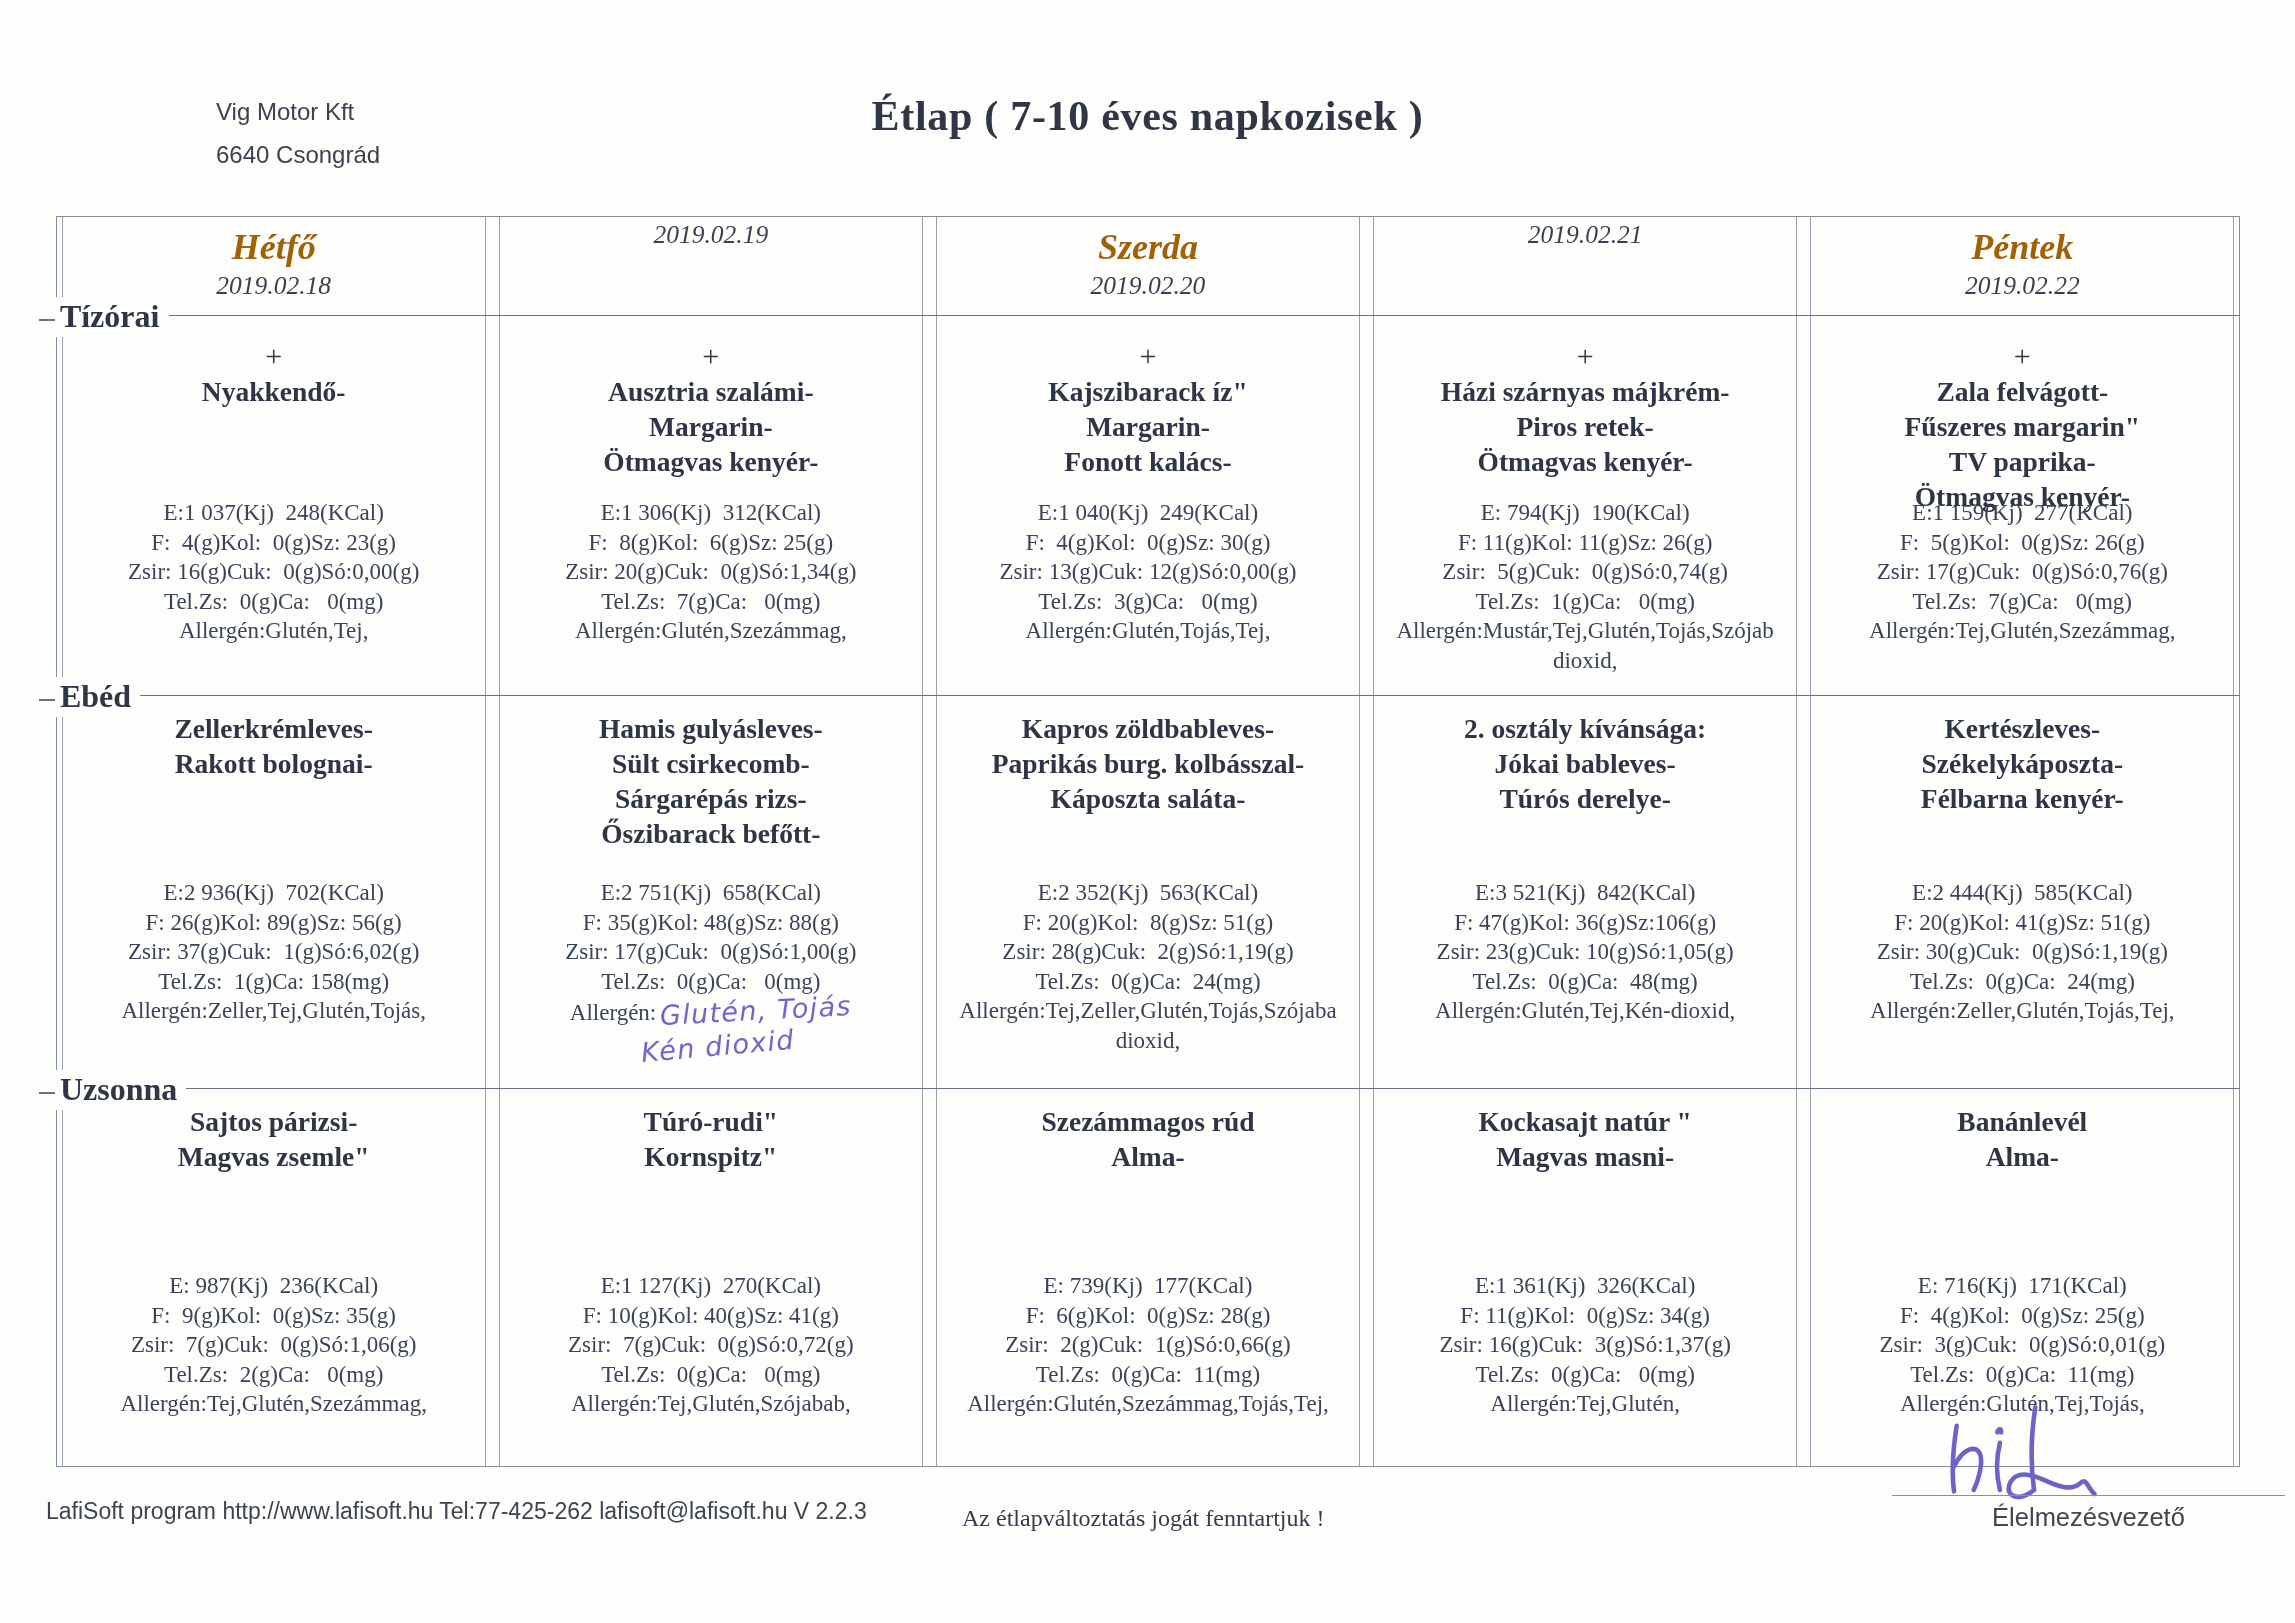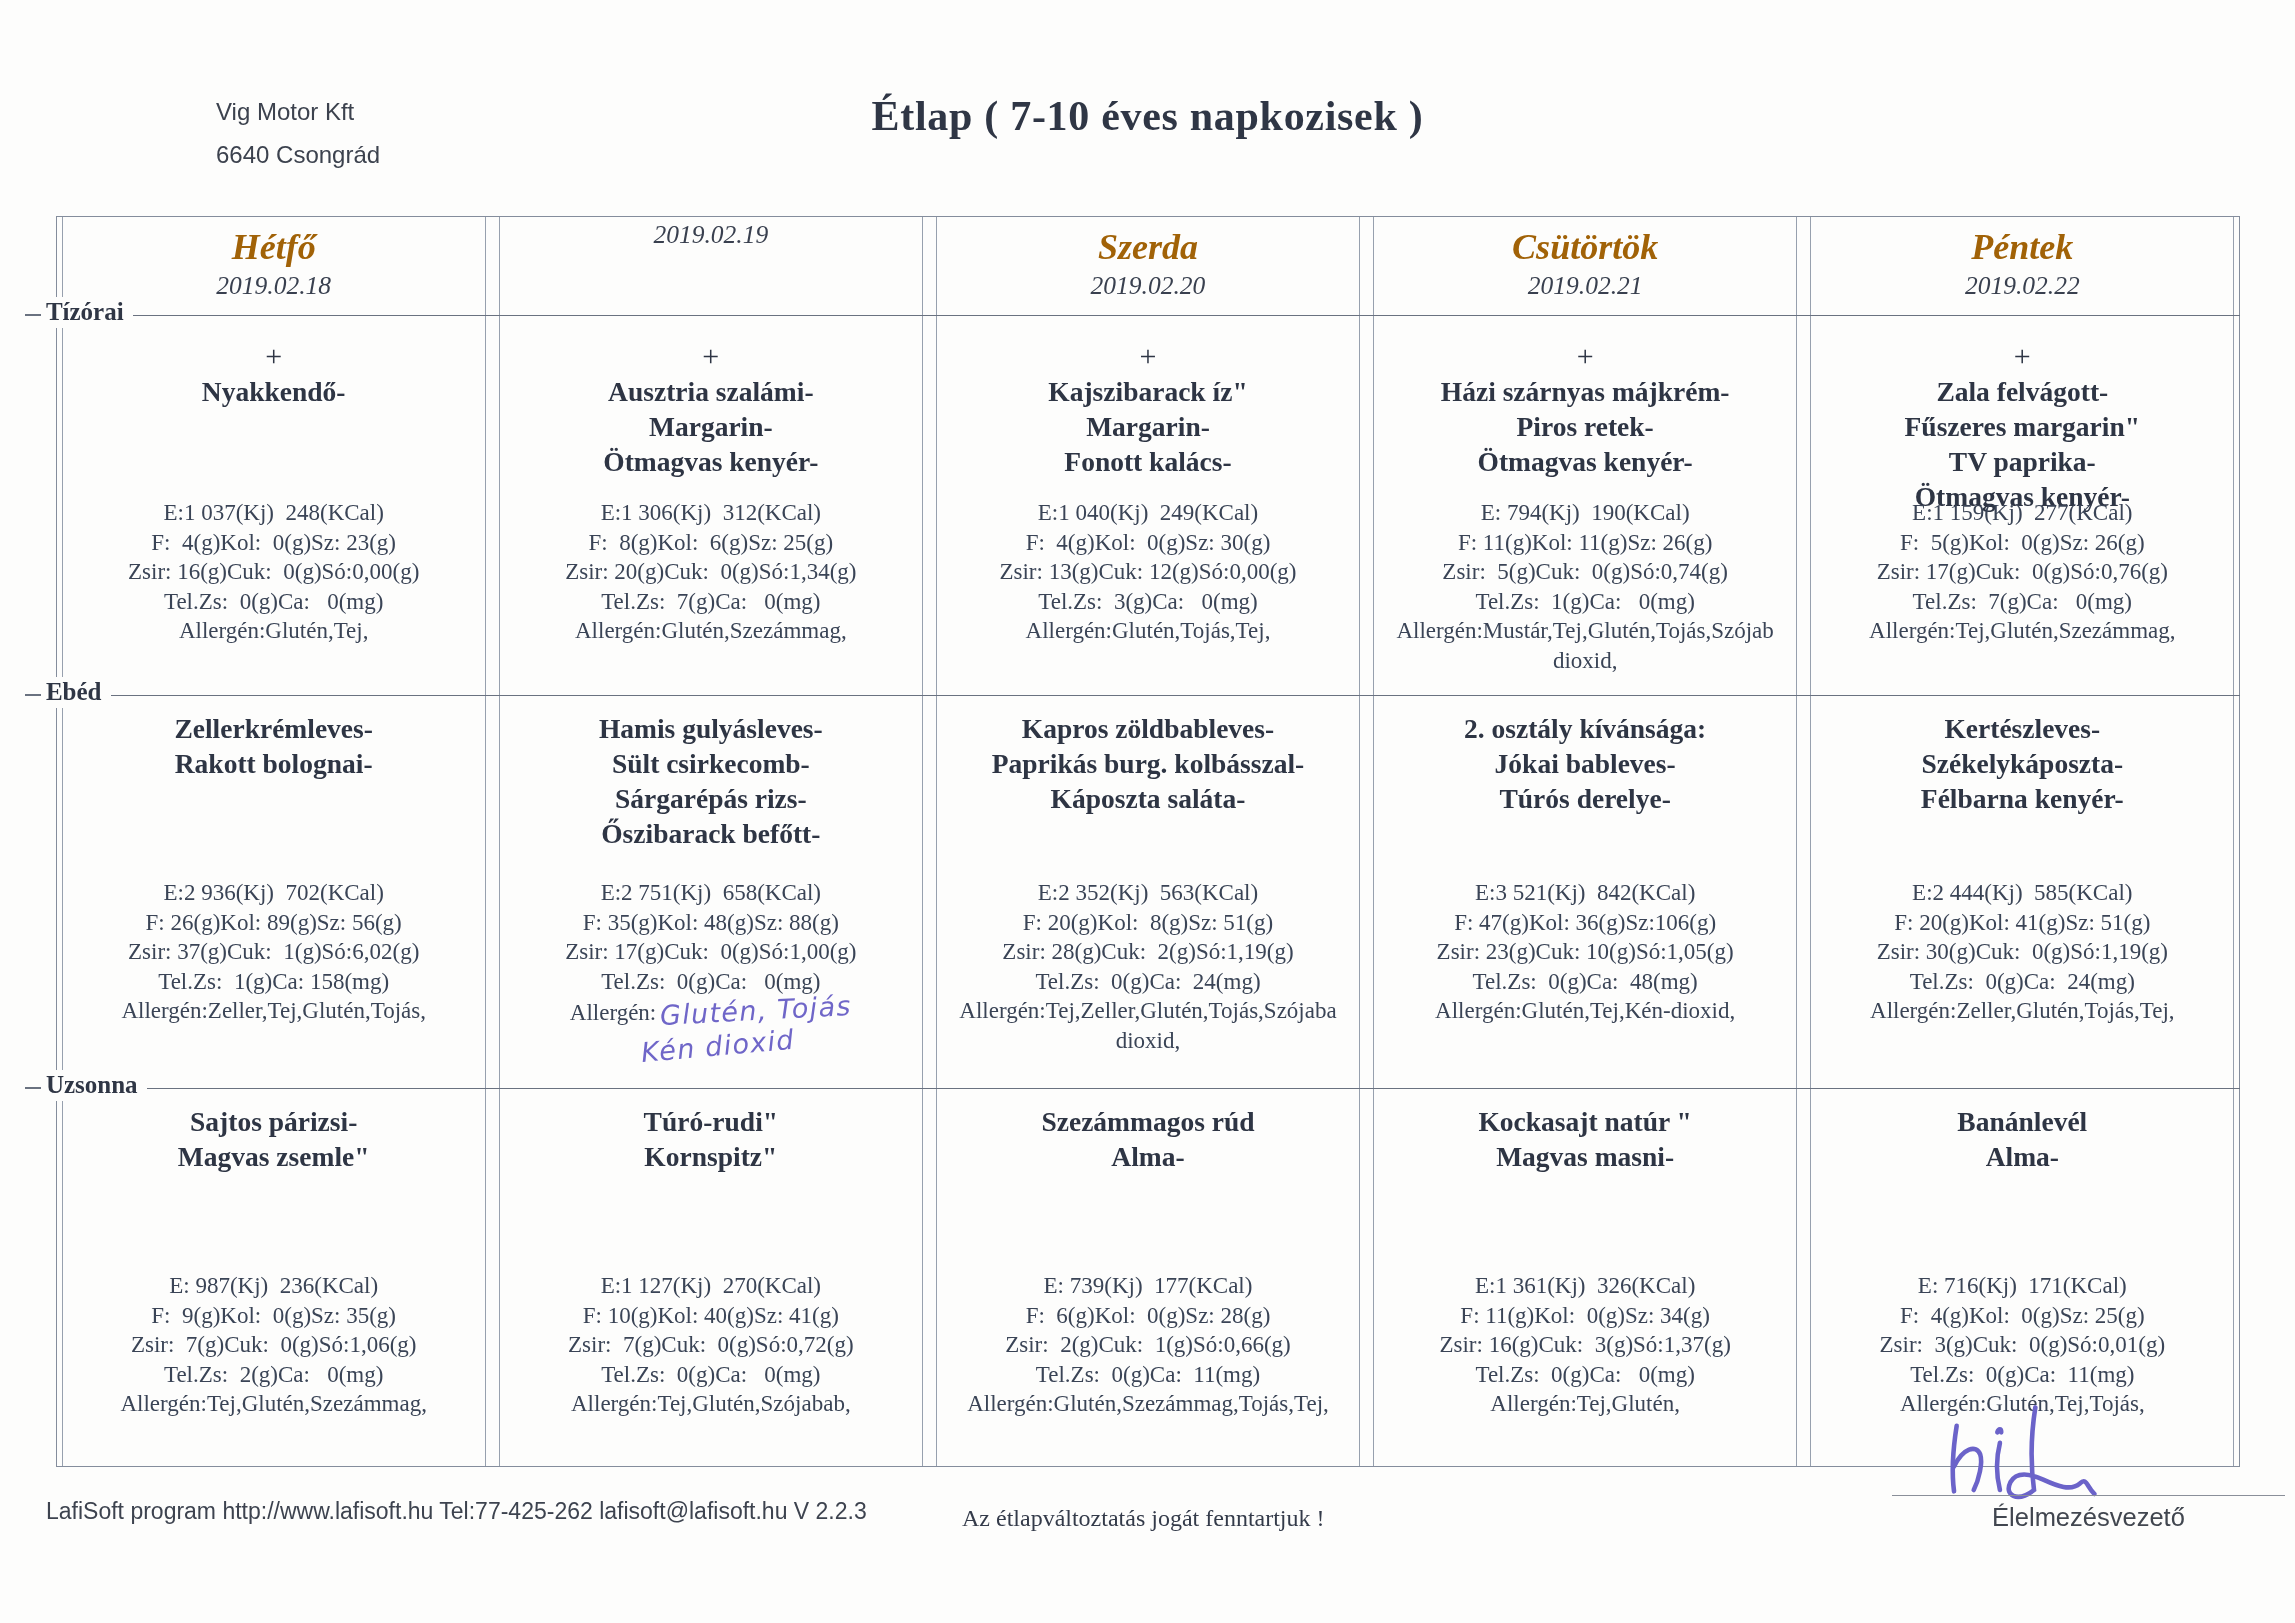--- a/index.html
+++ b/index.html
@@ -45,22 +45,22 @@
 
   .nutrition { position:absolute; top:183px; left:0; right:0; }
   .nut-line { font-size:23px; line-height:29.5px; white-space:pre; color:#3a4456; }
 
   .handwriting { font-family:"DejaVu Sans", sans-serif; font-style:italic;
     color:#6f66c8; font-size:27px; letter-spacing:1.3px; white-space:pre; }
   span.handwriting { display:inline-block; transform:rotate(-3deg); margin-left:3.9px; }
   .hw-line2 { text-align:left; padding-left:141px; transform:rotate(-5deg); margin-top:3.9px; }
 
   
-  .sec-label { position:absolute; left:25px; z-index:3; background:#fdfdfc;
-    font-size:25px; font-weight:bold; color:#2f3645; padding:1.3px 9.2px 1.3px 0; }
+  .sec-label { position:absolute; left:39px; z-index:3; background:#fdfdfc;
+    font-size:32px; font-weight:bold; color:#2f3645; padding:1.3px 9.2px 1.3px 0; }
   .sec-label::before { content:""; display:inline-block; width:15.7px; height:2px;
     background:#6a7280; vertical-align:middle; margin-right:5.2px; }
   .label-t { top:297px; }
   .label-e { top:677px; }
   .label-u { top:1070px; }
 
   
   .footer-program { position:absolute; left:46px; top:1498px;
     font-family:"Liberation Sans", sans-serif; font-size:23px; color:#3d434f; }
   .footer-notice { position:absolute; left:962px; top:1505px; font-size:24px; color:#343b4a; }
@@ -228,21 +228,20 @@
               <div class="nut-line">F:  6(g)Kol:  0(g)Sz: 28(g)</div>
               <div class="nut-line">Zsir:  2(g)Cuk:  1(g)Só:0,66(g)</div>
               <div class="nut-line">Tel.Zs:  0(g)Ca:  11(mg)</div>
               <div class="nut-line">Allergén:Glutén,Szezámmag,Tojás,Tej,</div>
             </div>
     </div>
   </div>
 
   <div class="col">
     <div class="col-header">
-      <div class="day-name">Csütörtök</div>
       <div class="day-date">2019.02.21</div>
     </div>
     <div class="sec sec-t">
       <div class="dishes">
               <div class="dish-line plus">+</div>
               <div class="dish-line">Házi szárnyas májkrém-</div>
               <div class="dish-line">Piros retek-</div>
               <div class="dish-line">Ötmagvas kenyér-</div>
             </div>
       <div class="nutrition">

